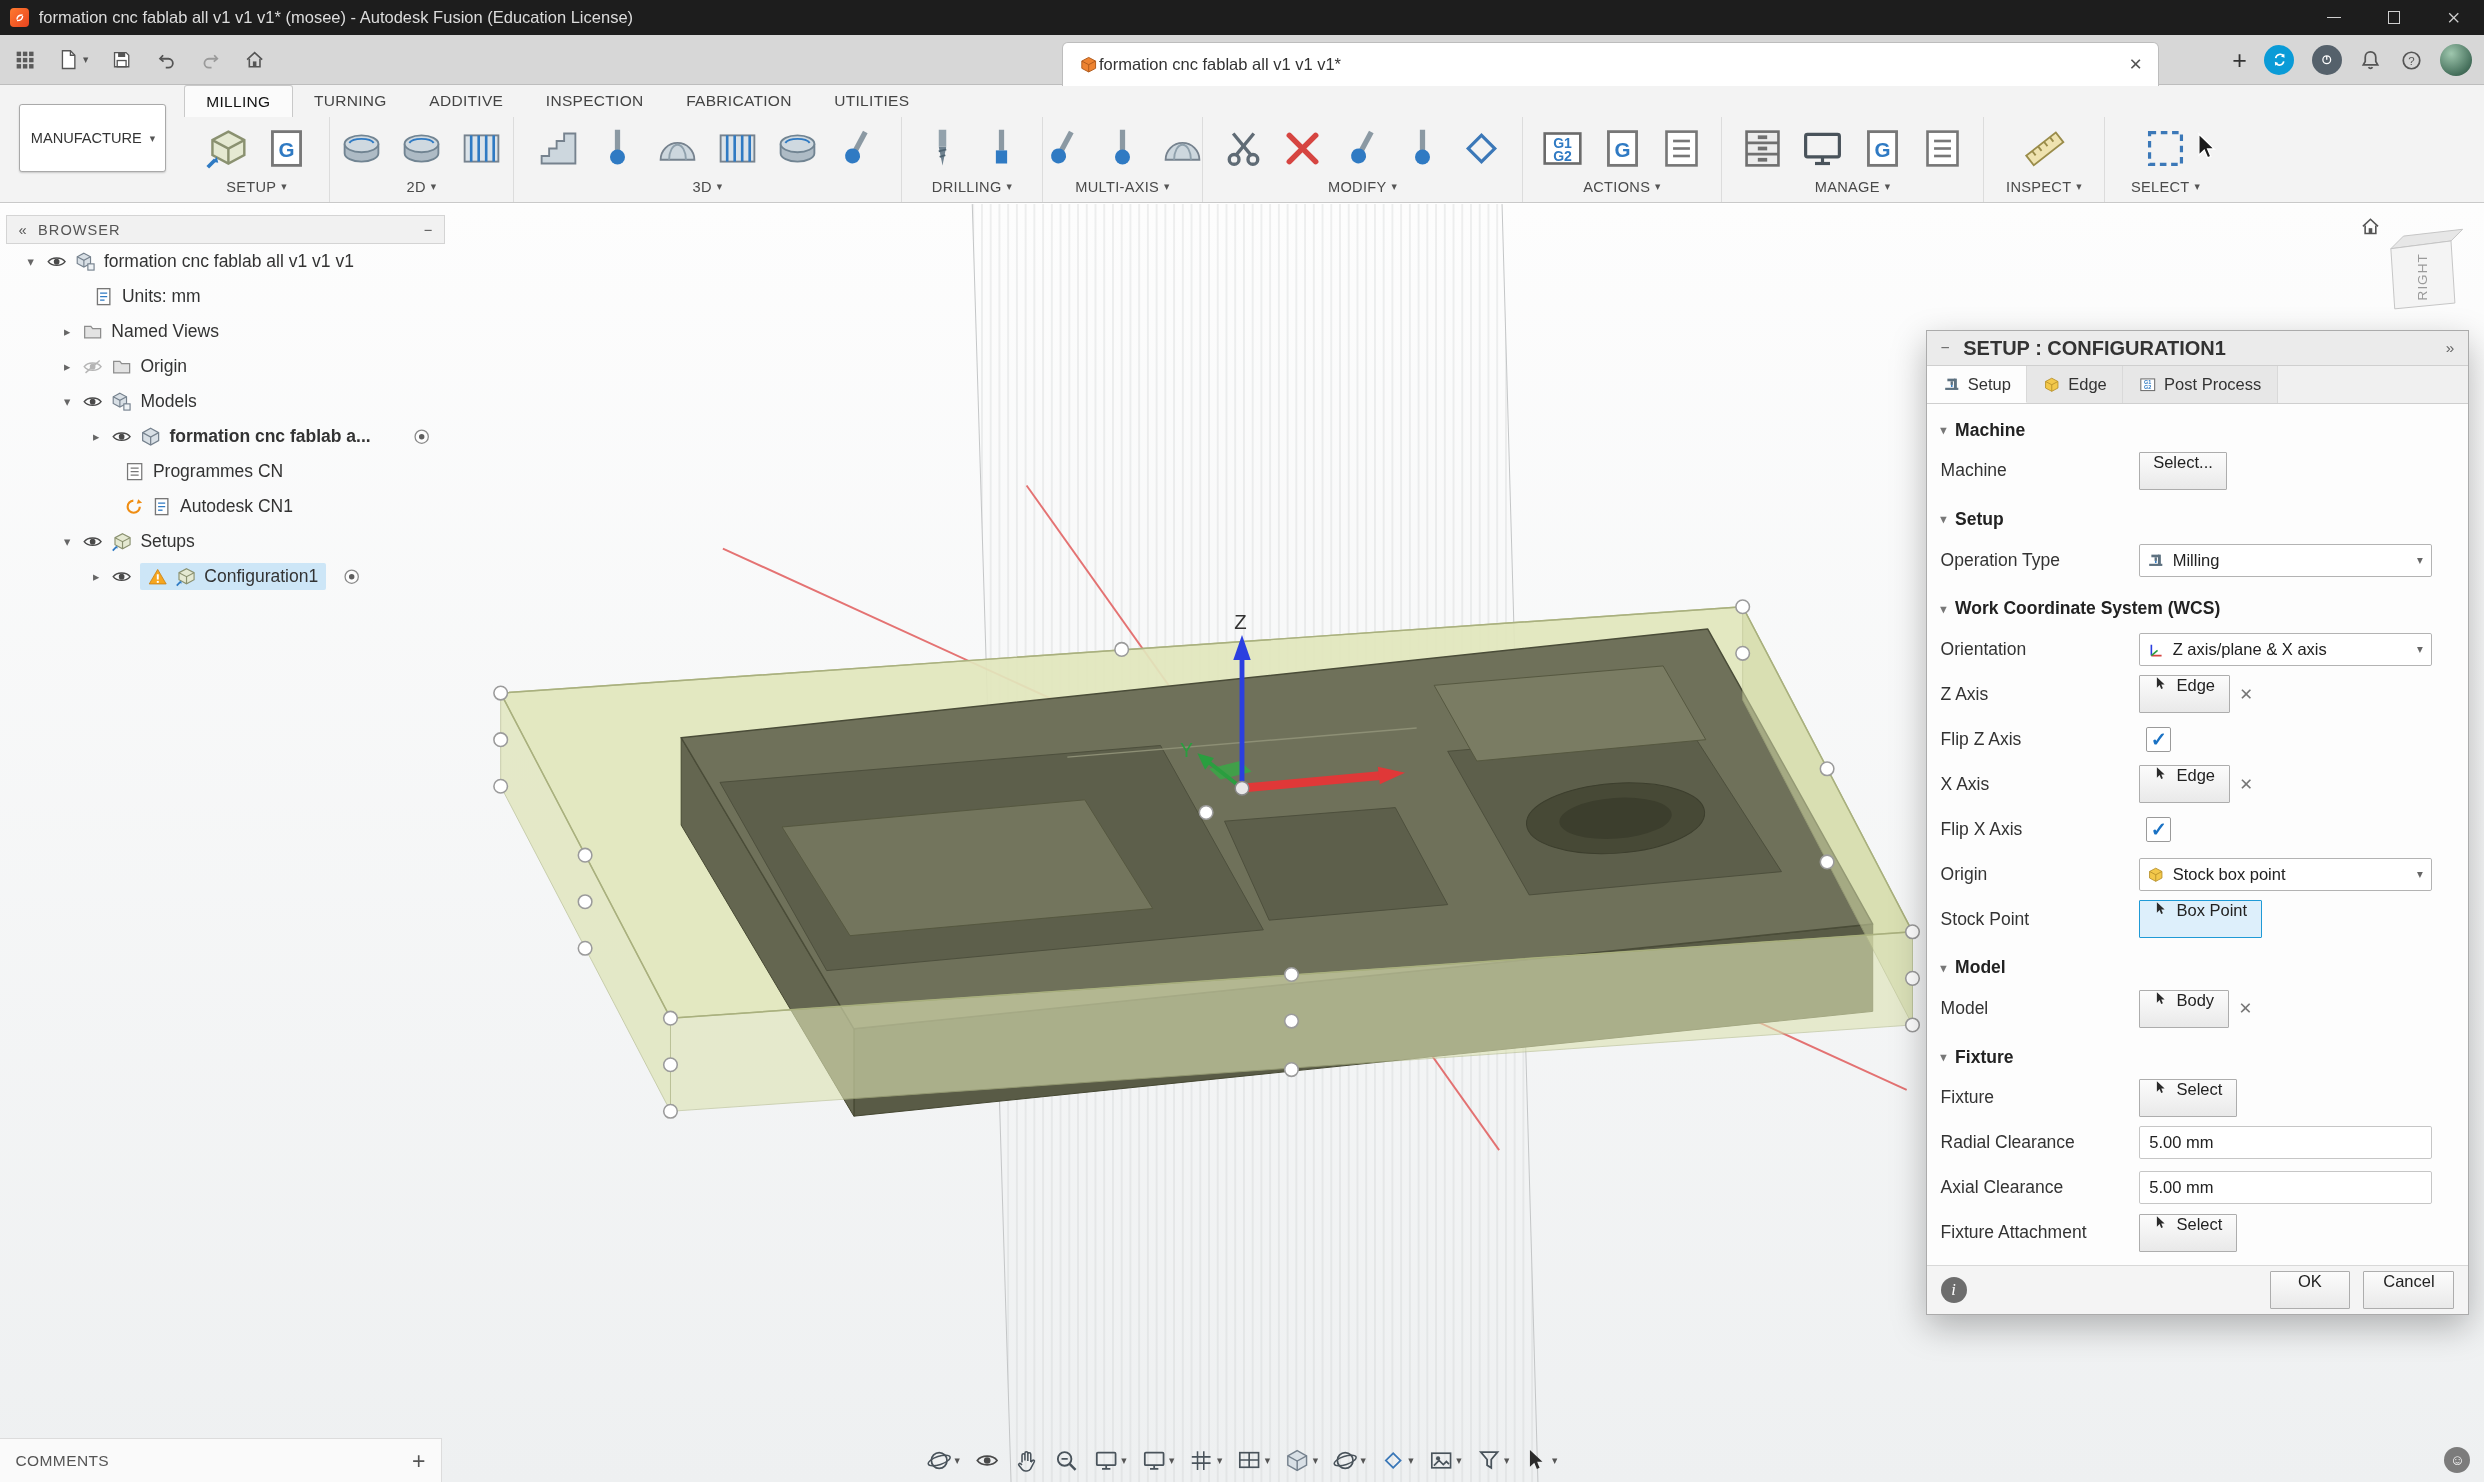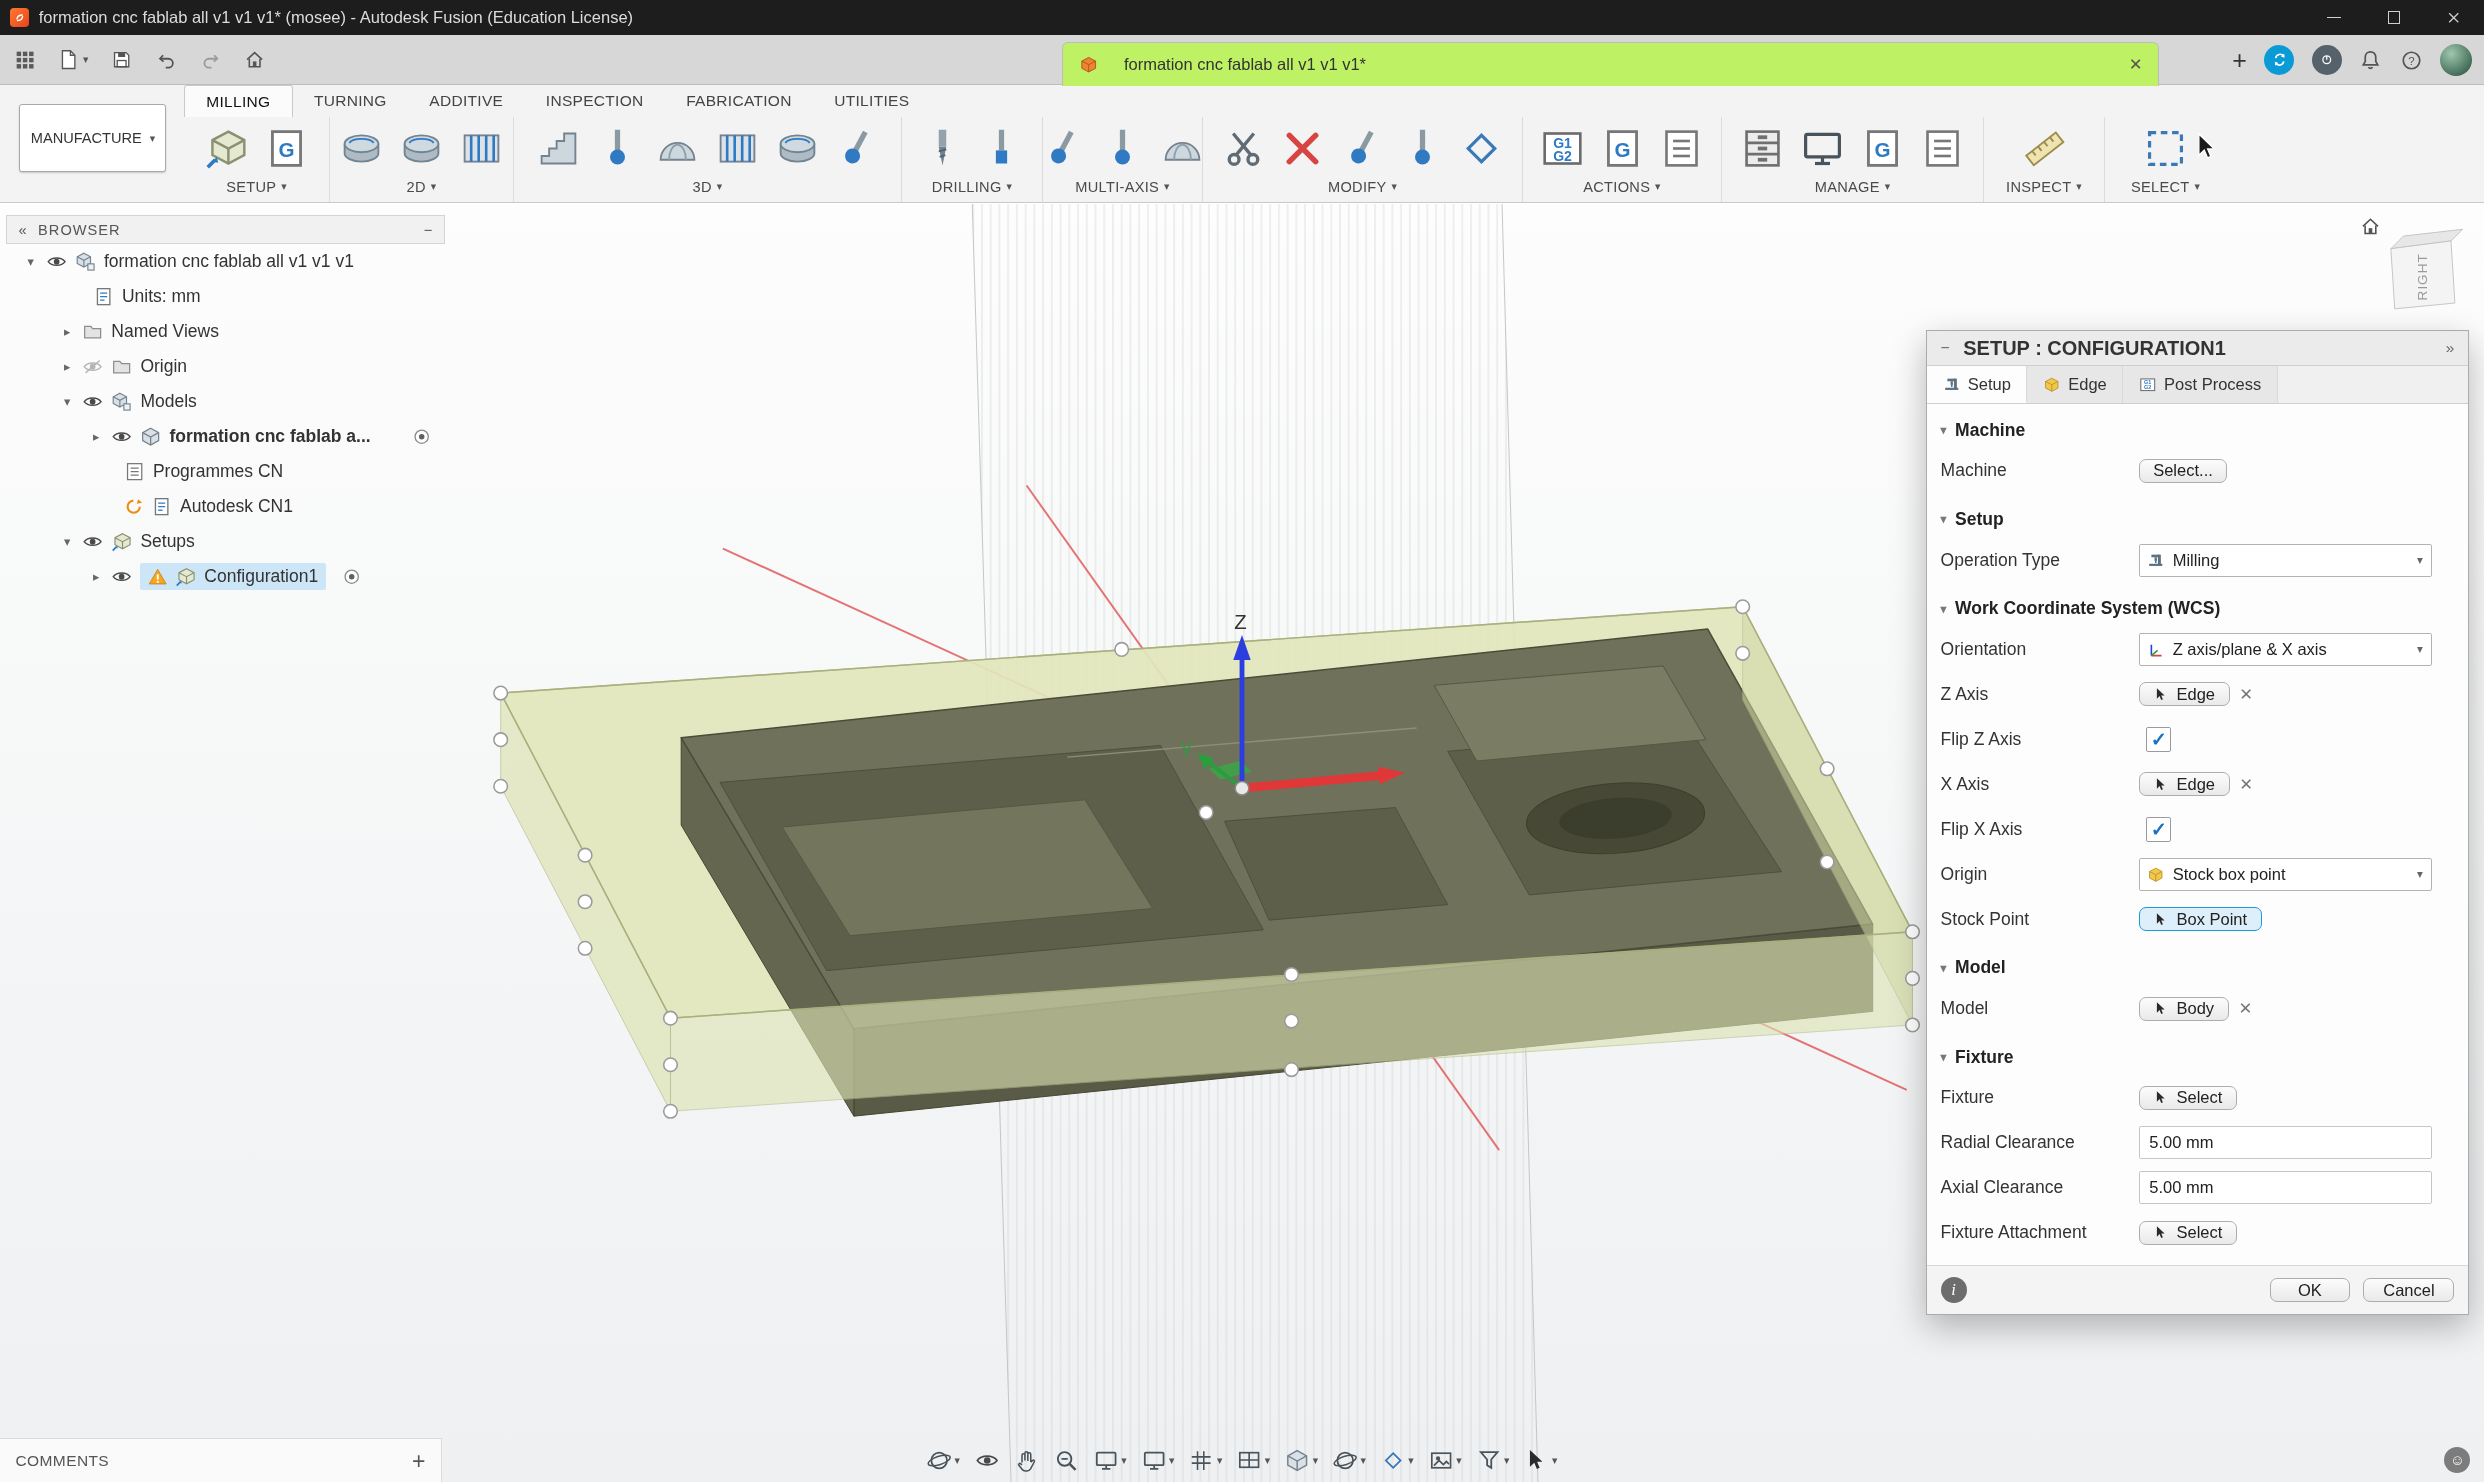--- a/index.html
+++ b/index.html
@@ -14,22 +14,22 @@
 display:flex;align-items:center;padding:0 0 0 9.7px;font-size:16.5px;z-index:30}
 #titlebar .t-title{margin-left:9.7px;flex:1;white-space:nowrap;overflow:hidden}
 .wctl{width:60px;height:35px;display:flex;align-items:center;justify-content:center}
 .wmin{width:13.6px;height:1.9px;background:#cfcfcf}
 .wmax{width:12.6px;height:12.6px;border:1.9px solid #cfcfcf}
 #fusion-logo{width:19.4px;height:19.4px;border-radius:3.9px;background:linear-gradient(135deg,#ff7a2f,#e8431f);display:flex;align-items:center;justify-content:center}
 
 
 #tabbar{position:absolute;left:0;top:35px;width:2484px;height:50px;background:#d7d7d7;border-bottom:1px solid #bdbdbd;z-index:29}
 #qat{position:absolute;left:13.6px;top:0;height:50px;display:flex;align-items:center;gap:23px}
-#doc-tab{position:absolute;left:1062px;top:6.8px;width:1097px;height:44px;background:#bef264;border:1px solid #bdbdbd;border-bottom:none;
-border-radius:5.8px 5.8px 0 0;display:flex;align-items:center;gap:26px;padding:0 15.5px;font-size:16.5px;color:#333}
+#doc-tab{position:absolute;left:1062px;top:6.8px;width:1097px;height:44px;background:#ffffff;border:1px solid #bdbdbd;border-bottom:none;
+border-radius:5.8px 5.8px 0 0;display:flex;align-items:center;gap:1px;padding:0 15.5px;font-size:16.5px;color:#333}
 #doc-tab .dt-title{flex:1;white-space:nowrap;overflow:hidden}
 #tb-right{position:absolute;right:11.6px;top:0;height:50px;display:flex;align-items:center;gap:17.5px}
 .circle30{width:30px;height:30px;border-radius:50%;display:flex;align-items:center;justify-content:center}
 .teal{background:#0a9bd7;color:#fff}
 .dark{background:#55616b;color:#fff;font-size:13.6px}
 #avatar{width:32px;height:32px;border-radius:50%;background:radial-gradient(circle at 35% 30%,#9fc7ae,#46705c 70%,#2c4a3c)}
 .plusbtn{font-size:25px;color:#333;line-height:1}
 .xsm{font-size:16.5px;color:#555}
 
 
@@ -72,22 +72,22 @@
 .dtab{display:flex;align-items:center;gap:7.8px;padding:0 15.5px;height:37px;font-size:16.5px;color:#333;border-right:1px solid #d9d9d9;background:#e7e7e7}
 .dtab.active{background:#fdfdfd;margin-bottom:-1px;border-bottom:1px solid #fdfdfd}
 .dlg-body{padding-bottom:9.7px}
 .sec-h{display:flex;align-items:center;gap:8.7px;padding:15.5px 13.6px 7.8px;font-size:17.5px;font-weight:bold;color:#222}
 .tri{color:#777;font-size:11.6px}
 .row{display:flex;align-items:center;min-height:45px;padding:0 13.6px}
 .row .lbl{width:198px;flex:none;font-size:17.5px;color:#333}
 .dd{width:293px;height:33px;border:1px solid #b3b3b3;background:#fff;display:flex;align-items:center;gap:7.8px;padding:0 7.8px;border-radius:1.9px}
 .ddv{flex:1;font-size:16.5px;color:#222;white-space:nowrap}
 .ddc{color:#666;font-size:11.6px}
-.btn{height:24px;display:inline-flex;align-items:center;gap:7.8px;padding:0 13.6px;background:linear-gradient(#fcfcfc,#e9e9e9);
-border:1px solid #adadad;border-radius:7px;font-size:16.5px;color:#222;font-family:inherit;cursor:pointer}
+.btn{height:38px;display:inline-flex;gap:7.8px;padding:0 13.6px;background:linear-gradient(#fcfcfc,#e9e9e9);
+border:1px solid #adadad;border-radius:1px;font-size:16.5px;color:#222;font-family:inherit;cursor:pointer}
 .btn.sel-active{background:#ddeffb;border:1.9px solid #1f9ad6}
 .xbtn{margin-left:9.7px;color:#777;font-size:16.5px}
 .cb{width:25px;height:25px;border:1px solid #9a9a9a;background:#fff;border-radius:1.9px;display:flex;align-items:center;justify-content:center;margin-left:7.8px}
 .ck{color:#1a72c4;font-size:19.4px;font-weight:bold;line-height:1}
 .txt{width:293px;height:33px;border:1px solid #c6c6c6;border-radius:1.9px;font-size:16.5px;color:#222;padding:0 9.7px;font-family:inherit;background:#fff}
 .dlg-footer{height:49px;display:flex;align-items:center;gap:13.6px;padding:0 13.6px;background:#f4f4f4;border-top:1px solid #d8d8d8}
 .info{width:26px;height:26px;border-radius:50%;background:#6d6d6d;color:#fff;display:flex;align-items: center;justify-content:center;
 font-size:16.5px;font-style:italic;font-family:"Liberation Serif",serif}
 .spacer{flex:1}
 .okbtn{min-width:80px;justify-content:center}

